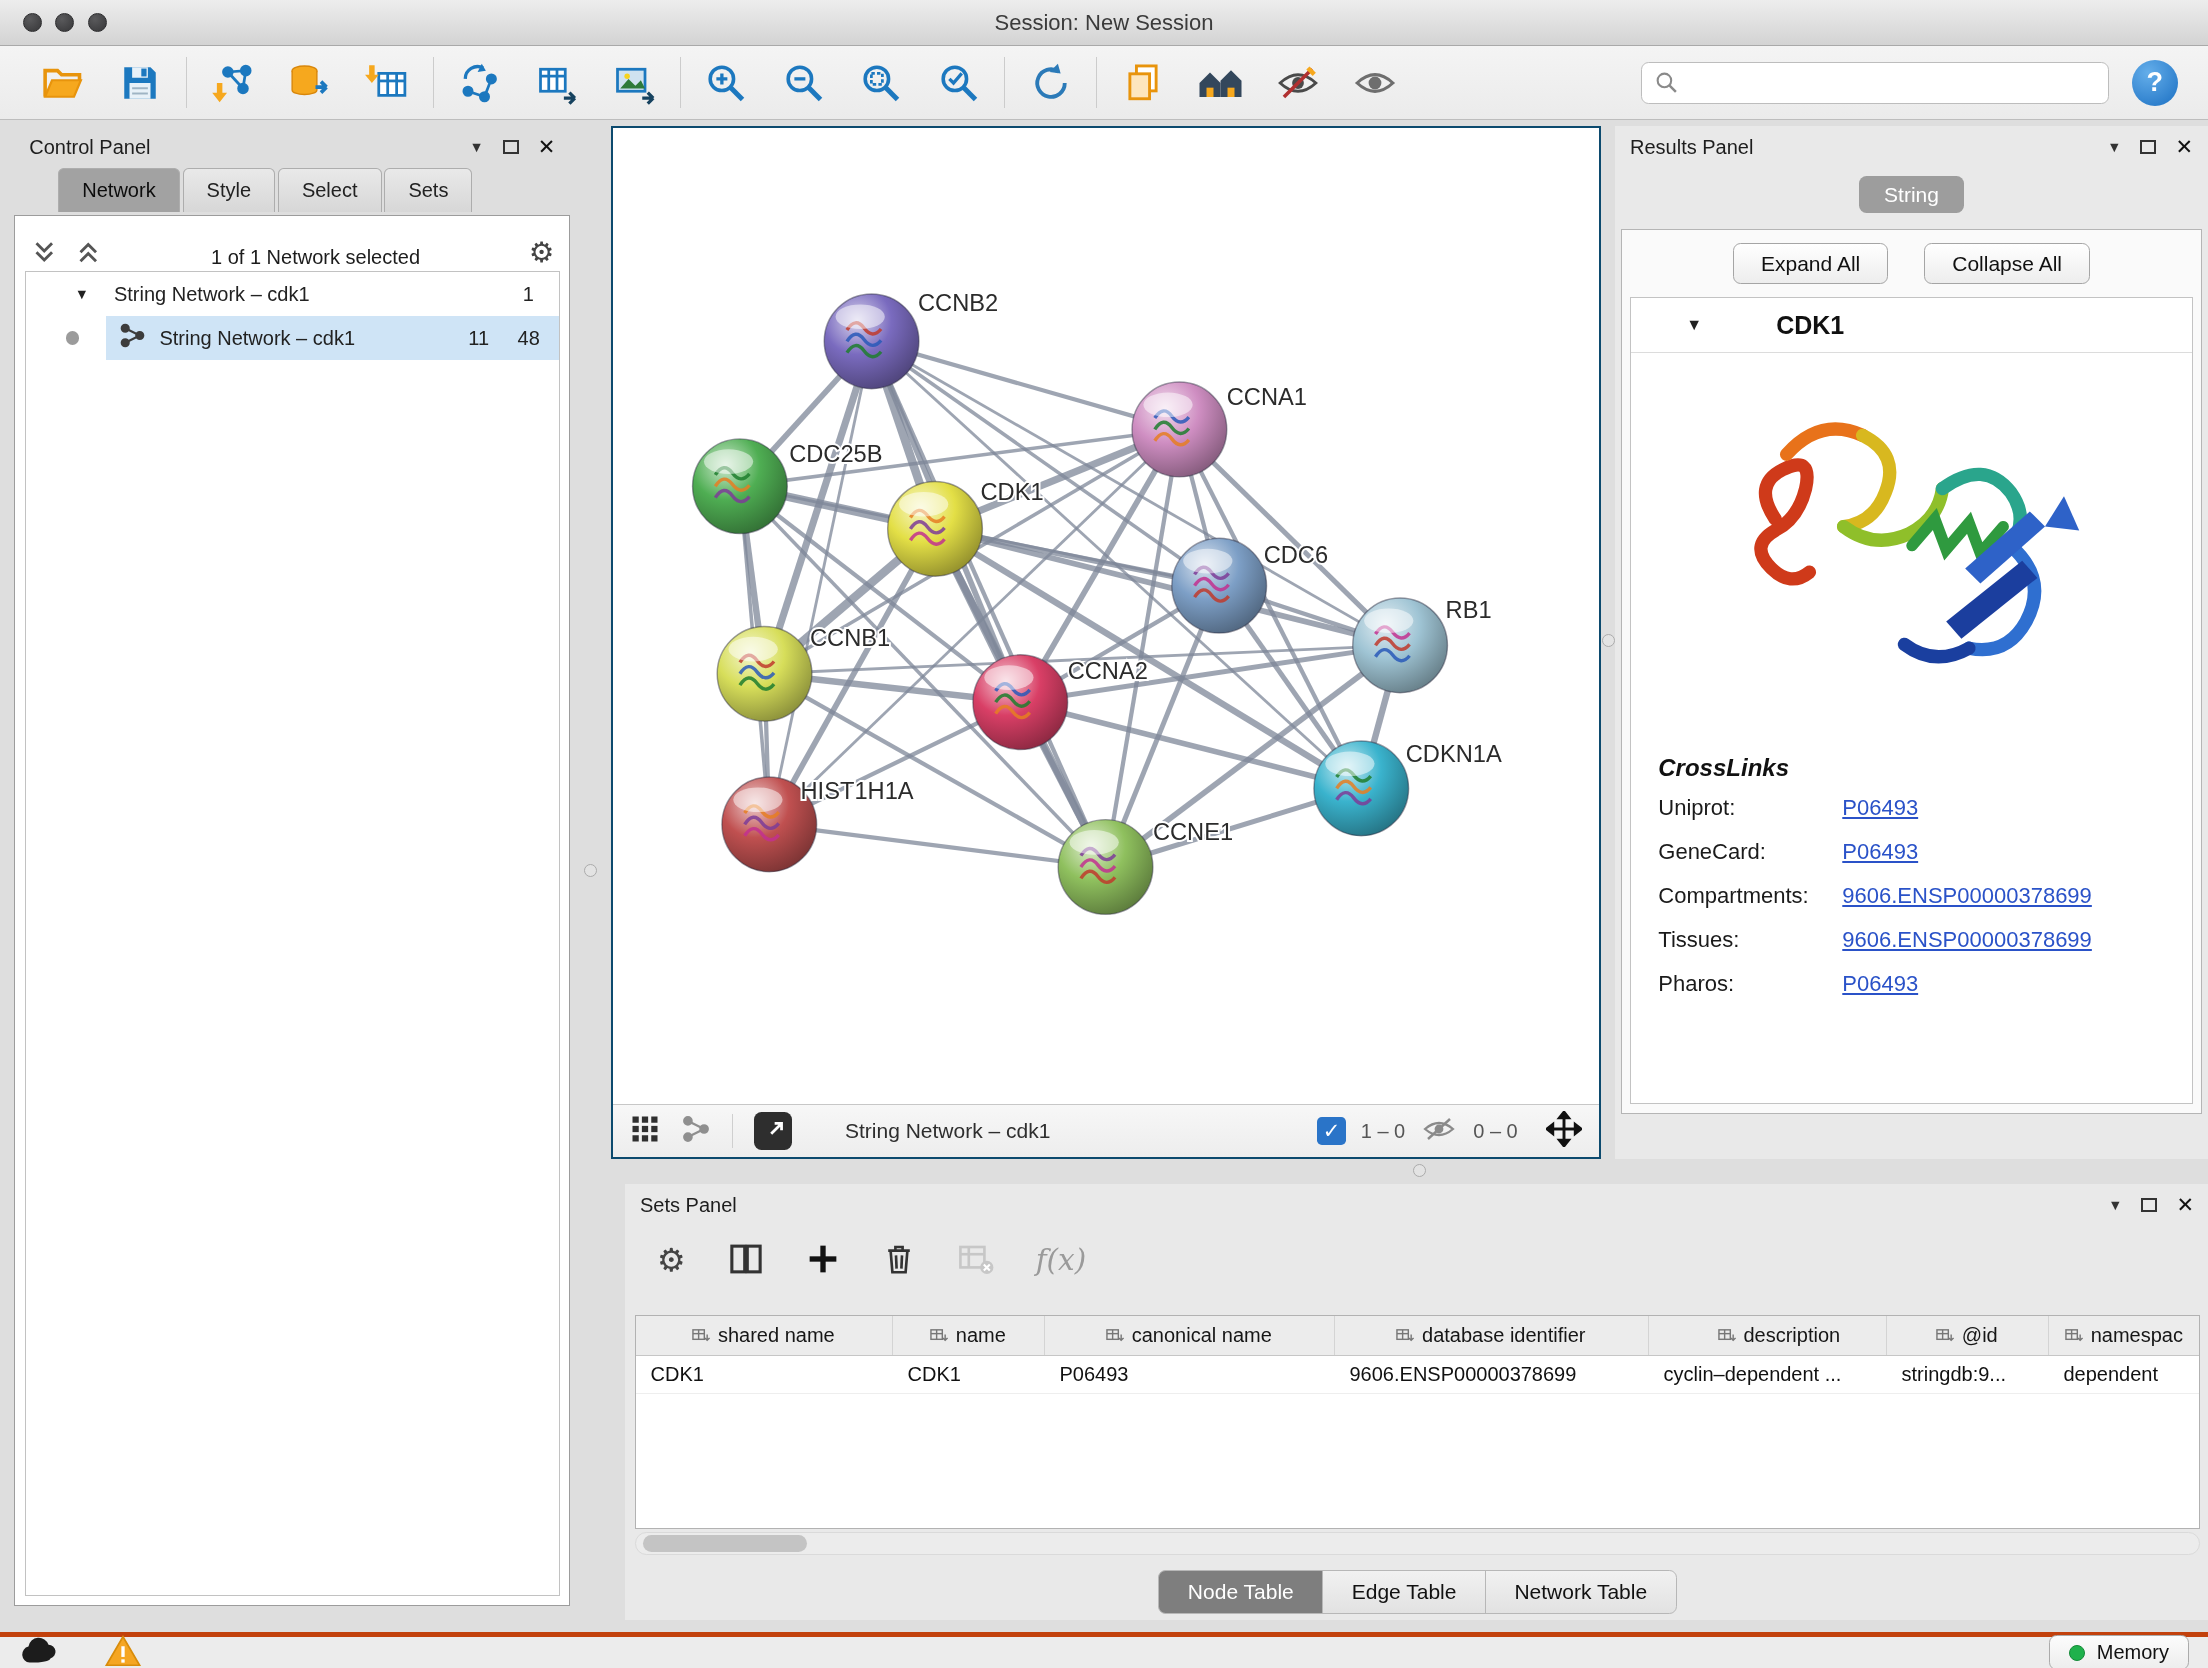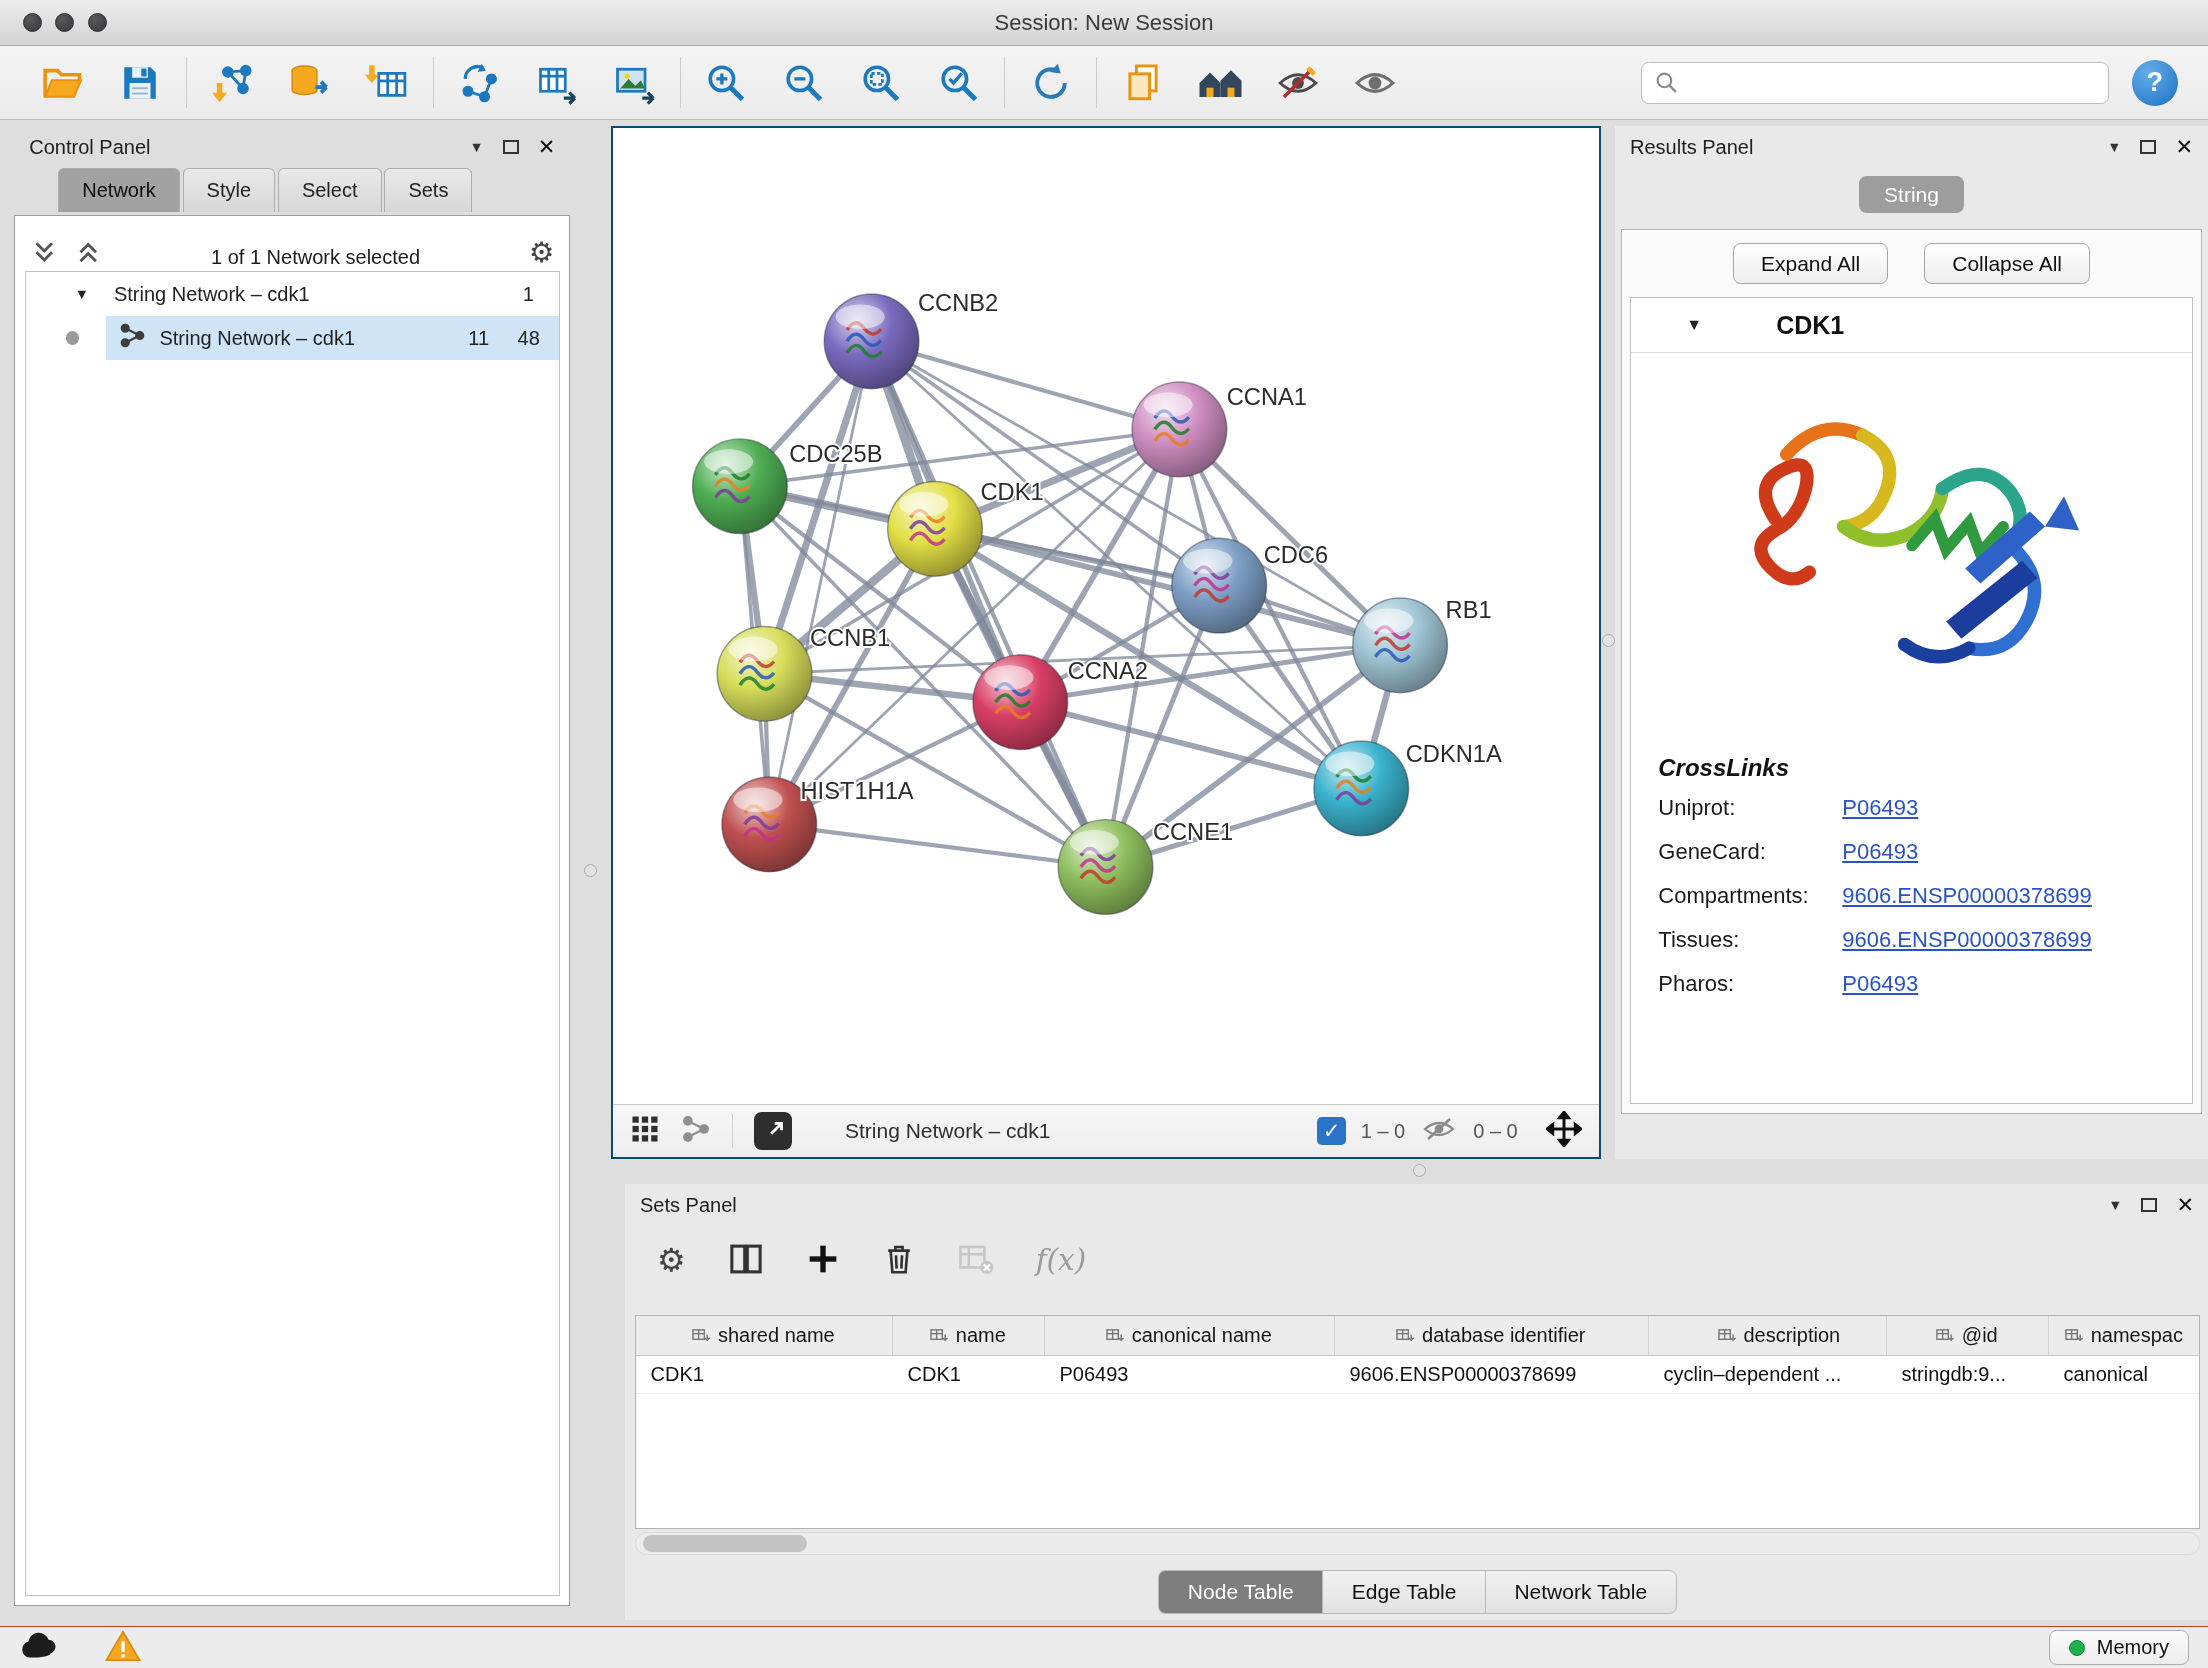--- a/index.html
+++ b/index.html
@@ -86,21 +86,21 @@
   .td { display:flex; align-items:center; padding-left:15px; font-size:20px; color:#111; overflow:hidden; white-space:nowrap; flex:0 0 auto; }
   .tp-hscroll { position:absolute; left:9.5px; right:9.5px; bottom:65px; height:23px; background:#ececec; border:1px solid #dadada; border-radius:11.4px; }
   .tp-hthumb { width:164px; height:17px; margin:1.9px 0 0 7.6px; background:#c4c4c4; border-radius:8.6px; }
   .tp-tabs { position:absolute; bottom:5.7px; left:0; right:0; height:44px; display:flex; justify-content:center; }
   .tp-tab { padding:0 28.5px; display:flex; align-items:center; font-size:21px; background:linear-gradient(#f1f1f1,#e2e2e2); border:1px solid #b7b7b7; margin-right:-1px; color:#111; }
   .tp-tab:first-child { border-radius:7.6px 0 0 7.6px; }
   .tp-tab:last-child { border-radius:0 7.6px 7.6px 0; }
   .tp-tab.selected { background:#7e7e7e; color:#fff; }
 
   
-  .status-bar { position:absolute; left:0; right:0; bottom:0; height:42px; background:#ececec; border-top:1px solid #c2410c; display:flex; align-items:center; padding:0 19px; gap:43px; }
+  .status-bar { position:absolute; left:0; right:0; bottom:0; height:36px; background:#ececec; border-top:5px solid #c2410c; display:flex; align-items:center; padding:0 19px; gap:43px; }
   .mem-btn { margin-left:auto; display:flex; align-items:center; gap:11.4px; border:1px solid #ababab; border-radius:7.6px; background:linear-gradient(#fcfcfc,#ededed); padding:4.8px 19px; font-size:20px; color:#111; }
   .mem-dot { width:16px; height:16px; border-radius:50%; background:#1fb14c; border:1px solid #148a38; }
 
   .splitter-dot { position:absolute; width:13.3px; height:13.3px; border-radius:50%; background:#e3e3e3; border:1px solid #ababab; }
 </style>
 </head>
 <body>
 
 <div class="titlebar">
   <div class="lights">
@@ -770,21 +770,21 @@
         </div>
       </div>
     <div>
         <div class="tr">
           <div class="td" style="width: 257px;">CDK1</div>
           <div class="td" style="width: 152px;">CDK1</div>
           <div class="td" style="width: 290px;">P06493</div>
           <div class="td" style="width: 314px;">9606.ENSP00000378699</div>
           <div class="td" style="width: 238px;">cyclin–dependent ...</div>
           <div class="td" style="width: 162px;">stringdb:9...</div>
-          <div class="td" style="width: 152px;">canonical</div>
+          <div class="td" style="width: 152px;">dependent</div>
         </div>
       </div>
   </div>
   <div class="tp-hscroll">
     <div class="tp-hthumb"></div>
   </div>
   <div class="tp-tabs">
       <div class="tp-tab selected">Node Table</div>
       <div class="tp-tab">Edge Table</div>
       <div class="tp-tab">Network Table</div>

